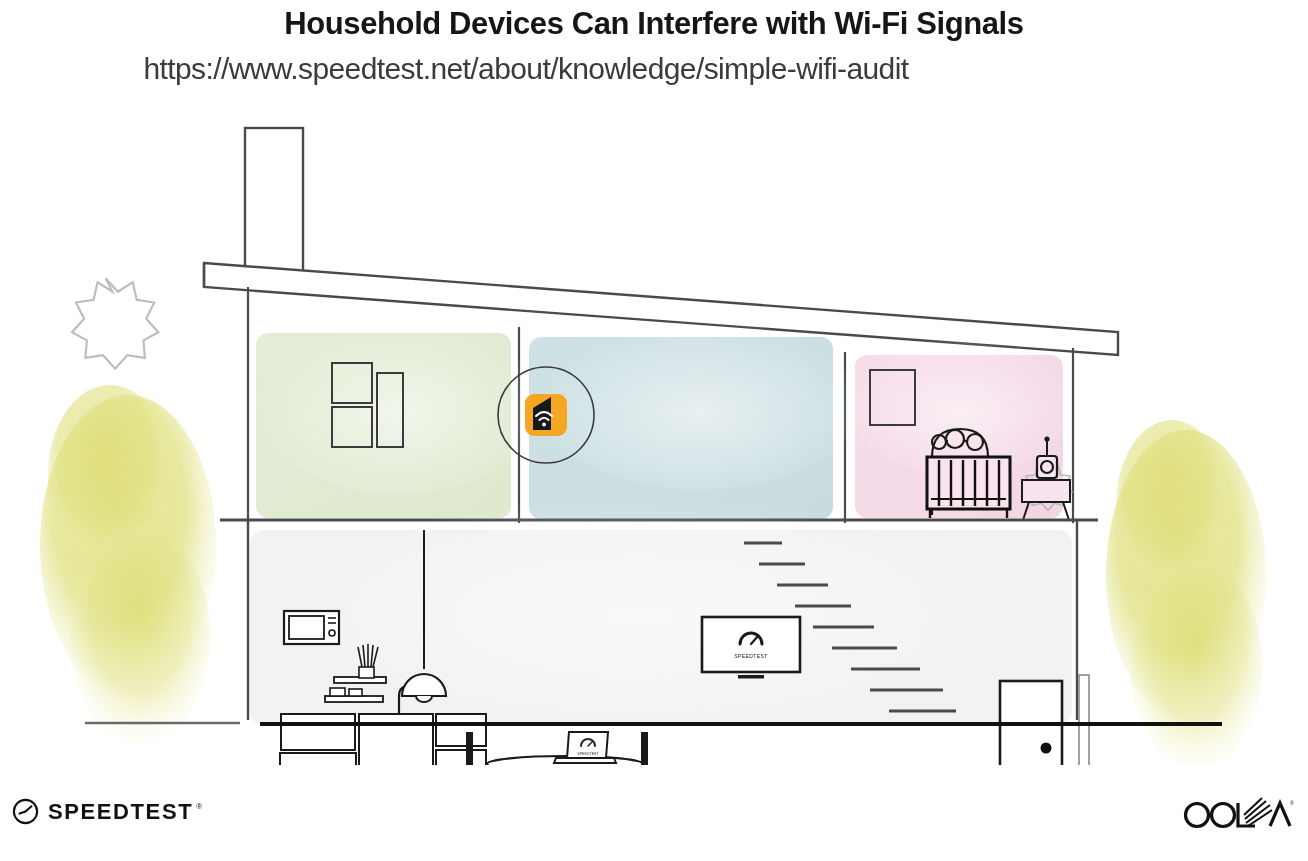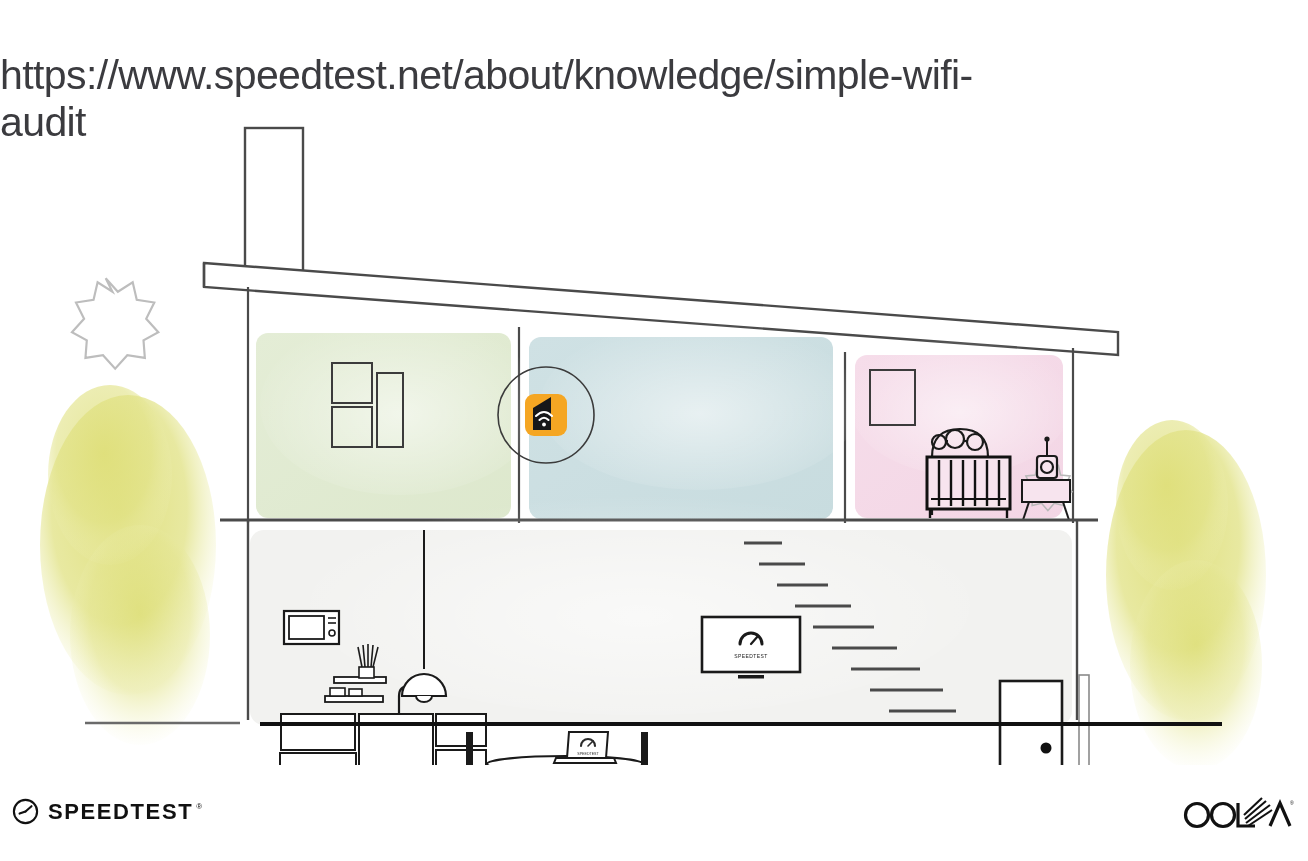--- a/index.html
+++ b/index.html
@@ -2,32 +2,33 @@
 <html><head>
 <meta charset="utf-8">
 <style>
   html,body{margin:0;padding:0;background:#ffffff;}
   body{width:1308px;height:861px;position:relative;overflow:hidden;
        font-family:"Liberation Sans",sans-serif;color:#111;}
   .stage{position:absolute;inset:0;}
   #title{position:absolute;top:6px;left:0;width:1308px;text-align:center;
          font-weight:700;font-size:31px;letter-spacing:-0.4px;color:#16161a;
          font-family:"Liberation Sans",sans-serif;}
-  #url{position:absolute;top:52px;left:0;width:1052px;
-       font-size:41px;color:#3b3b3f;font-weight:400;letter-spacing:-0.6px;}
+  #url{position:absolute;top:52px;left:0;width:1052px;text-align:center;
+       font-size:30px;color:#3b3b3f;font-weight:400;letter-spacing:-0.6px;}
   #scene{position:absolute;left:0;top:105px;width:1308px;height:660px;}
   #footer{position:absolute;left:0;top:780px;width:1308px;height:80px;}
   .logo-text{font-weight:700;font-size:22px;letter-spacing:1.6px;}
   svg{display:block;}
 </style>
 </head>
 <body>
 
 <div class="stage">
 
+  <div id="title">Household Devices Can Interfere with Wi-Fi Signals</div>
   <div id="url">https://www.speedtest.net/about/knowledge/simple-wifi-audit</div>
 
   <div id="scene">
     <svg width="1308" height="660" viewBox="0 0 1308 660" xmlns="http://www.w3.org/2000/svg">
       <defs>
         <radialGradient id="fol1" cx="45%" cy="38%" r="62%">
           <stop offset="0%" stop-color="#dede76" stop-opacity="0.95"></stop>
           <stop offset="62%" stop-color="#e2e389" stop-opacity="0.8"></stop>
           <stop offset="100%" stop-color="#f0f1bd" stop-opacity="0.08"></stop>
         </radialGradient>

